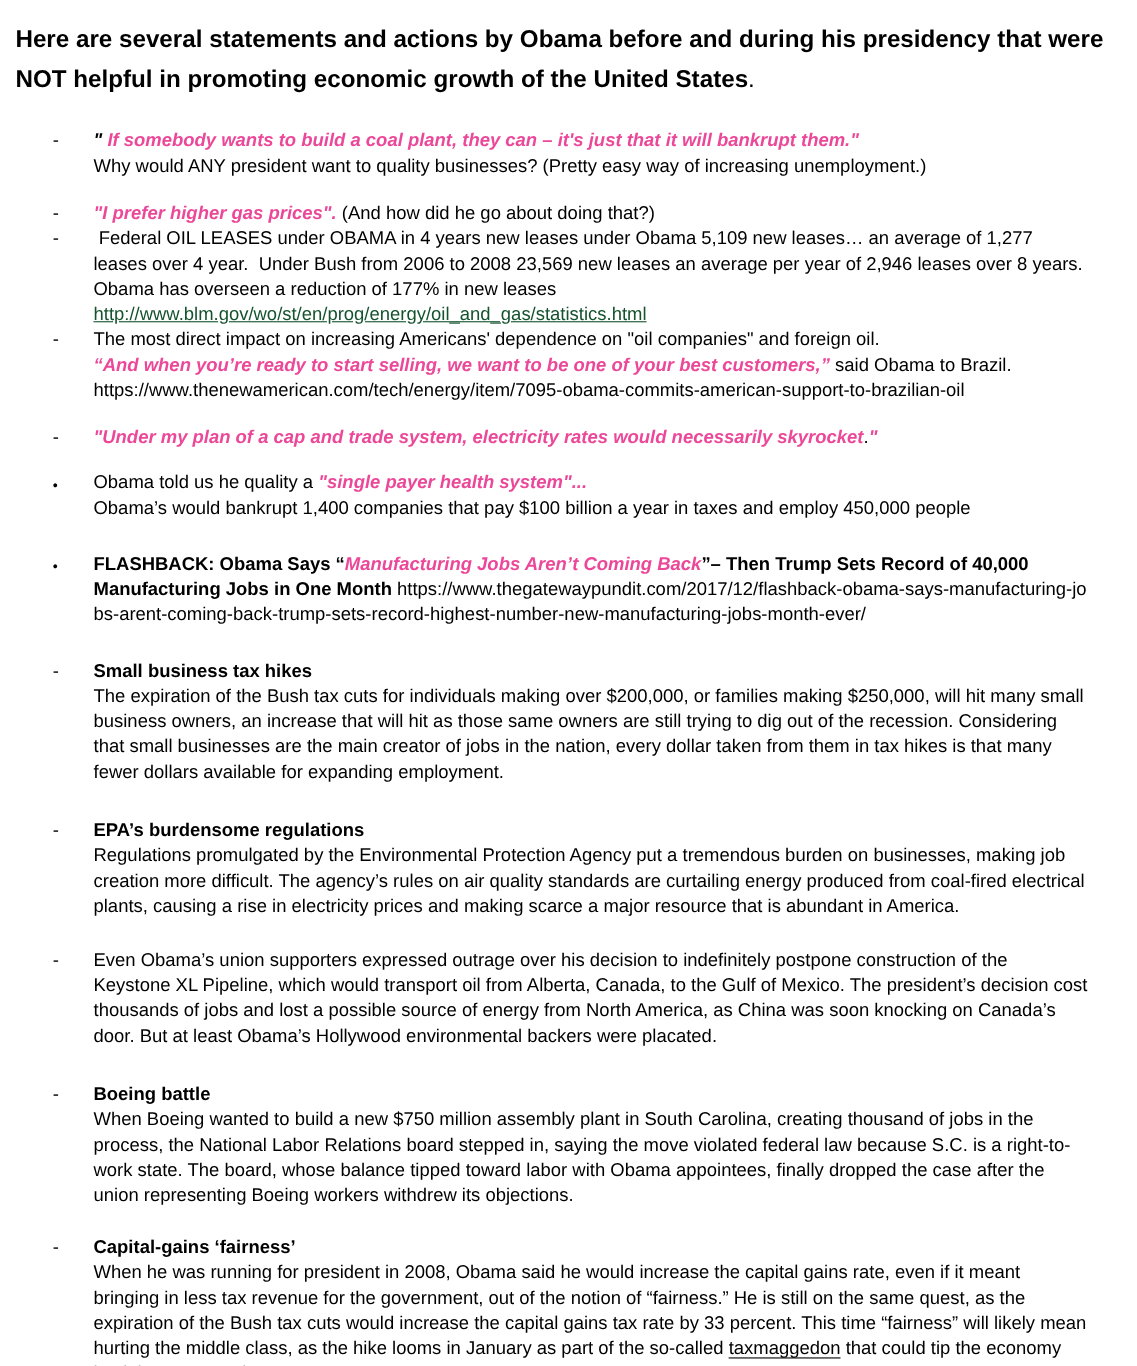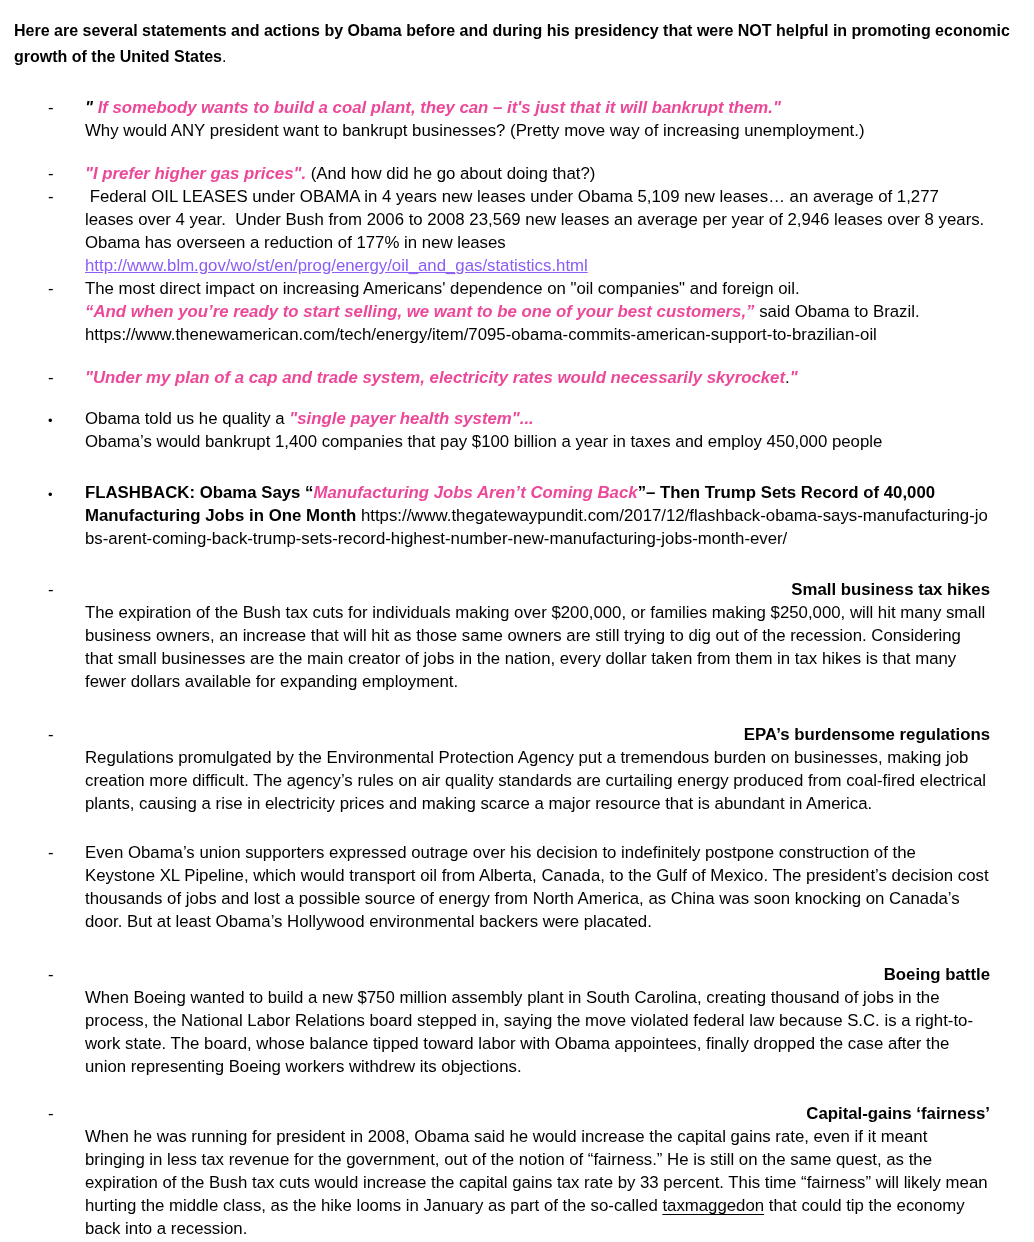--- a/index.html
+++ b/index.html
@@ -8,41 +8,41 @@
     font-family:"Liberation Sans",sans-serif;
     font-size:16.8px;
     line-height:23px;
     color:#000;
     padding:18px 0 40px 14px;
     box-sizing:border-box;
     width:1034px;
   }
   .header{
     font-weight:700;
-    font-size:16px;
-    line-height:26px;
+    font-size:22px;
+    line-height:36px;
     margin-right:18px;
   }
   .header .period{font-weight:400;}
   .item{position:relative;margin-left:71px;margin-right:44px;}
   .marker{
     position:absolute;
     left:-37px;
     top:0;
     font-weight:400;
     font-style:normal;
     color:#000;
   }
   .marker.round{font-size:13px;top:2px;}
   .line,.para{white-space:pre-wrap;}
   .r{color:#ec4899;font-weight:700;font-style:italic;}
   .bbi{color:#000;font-weight:700;font-style:italic;}
   .b{font-weight:700;text-align:right;}
-  .title{font-weight:700;text-align:right;}
-  .lk{color:#8b5cf6;text-decoration:underline;cursor:pointer;word-break:break-all;}
+  .title{font-weight:700;}
+  .lk{color:#14532d;text-decoration:underline;cursor:pointer;word-break:break-all;}
   .url{word-break:break-all;}
   .wavy{
     text-decoration-line:underline;
     text-decoration-style:wavy;
     text-decoration-color:#e00000;
     text-decoration-thickness:1px;
     text-underline-offset:3px;
     text-decoration:underline;
   }
   .g18{margin-top:18px;}
@@ -55,21 +55,21 @@
 </head>
 <body>
 
 <div class="doc">
 
   <div class="header"><span>Here are several statements and actions by Obama before and during his presidency that were NOT helpful in promoting economic growth of the United States</span><span class="period">.</span></div>
 
   <div class="item g26">
     <span class="marker">-</span>
     <div class="line"><span class="bbi">" </span><span class="r">If somebody wants to build a coal plant, they can – it's just that it will bankrupt them."</span></div>
-    <div class="line">Why would ANY president want to bankrupt businesses? (Pretty move way of increasing unemployment.)</div>
+    <div class="line">Why would ANY president want to quality businesses? (Pretty easy way of increasing unemployment.)</div>
   </div>
 
   <div class="item g20">
     <span class="marker">-</span>
     <div class="line"><span class="r">"I prefer higher gas prices".</span><span> (And how did he go about doing that?)</span></div>
   </div>
 
   <div class="item">
     <span class="marker">-</span>
     <div class="para"> Federal OIL LEASES under OBAMA in 4 years new leases under Obama 5,109 new leases… an average of 1,277 leases over 4 year.  Under Bush from 2006 to 2008 23,569 new leases an average per year of 2,946 leases over 8 years.  Obama has overseen a reduction of 177% in new leases</div>

